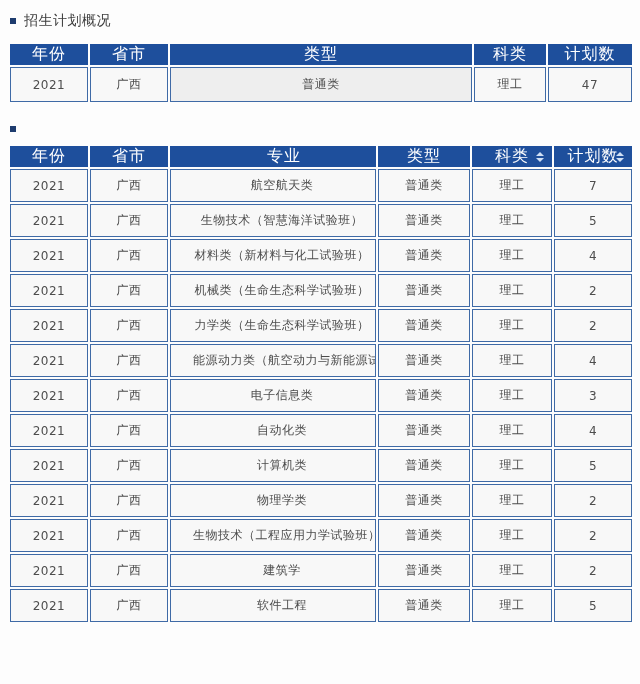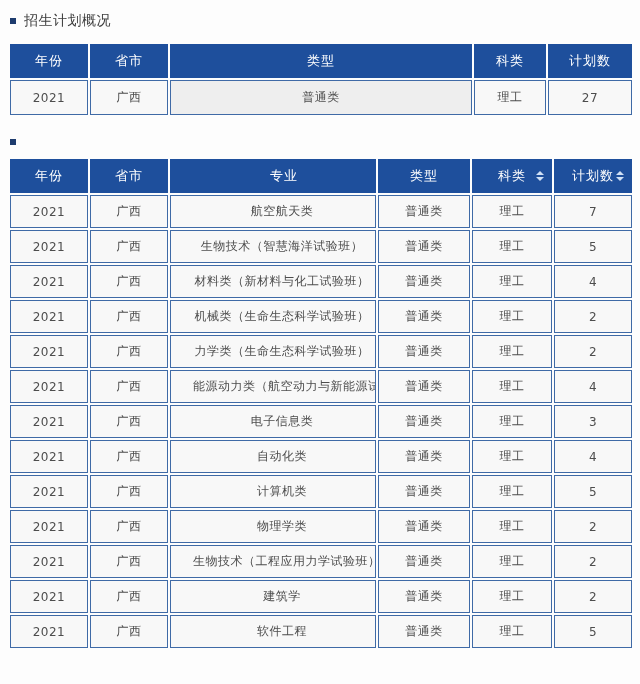--- a/index.html
+++ b/index.html
@@ -27,23 +27,23 @@
   .section-gap { height: 18px; }
   table {
     width: 624px;
     border-collapse: separate;
     border-spacing: 2px;
     table-layout: fixed;
   }
   th {
     background: #1e4f9c;
     color: #ffffff;
-    font-size: 13px;
+    font-size: 16px;
     font-weight: normal;
-    height: 34px;
+    height: 20px;
     text-align: center;
     vertical-align: middle;
     position: relative;
     letter-spacing: 1px;
   }
   td {
     background: #f8f8f8;
     border: 1px solid #3f6aa6;
     font-size: 12px;
     color: #4d4d4d;
@@ -102,21 +102,21 @@
           <th><span>科类</span></th>
           <th><span>计划数</span></th>
         </tr>
       </thead>
       <tbody>
         <tr>
           <td>2021</td>
           <td>广西</td>
           <td>普通类</td>
           <td>理工</td>
-          <td>27</td>
+          <td>47</td>
         </tr>
       </tbody>
     </table>
 </div>
 
 <div class="section-gap"></div>
 
 <div>
   <div class="section-title">
     <span class="bullet"></span>

